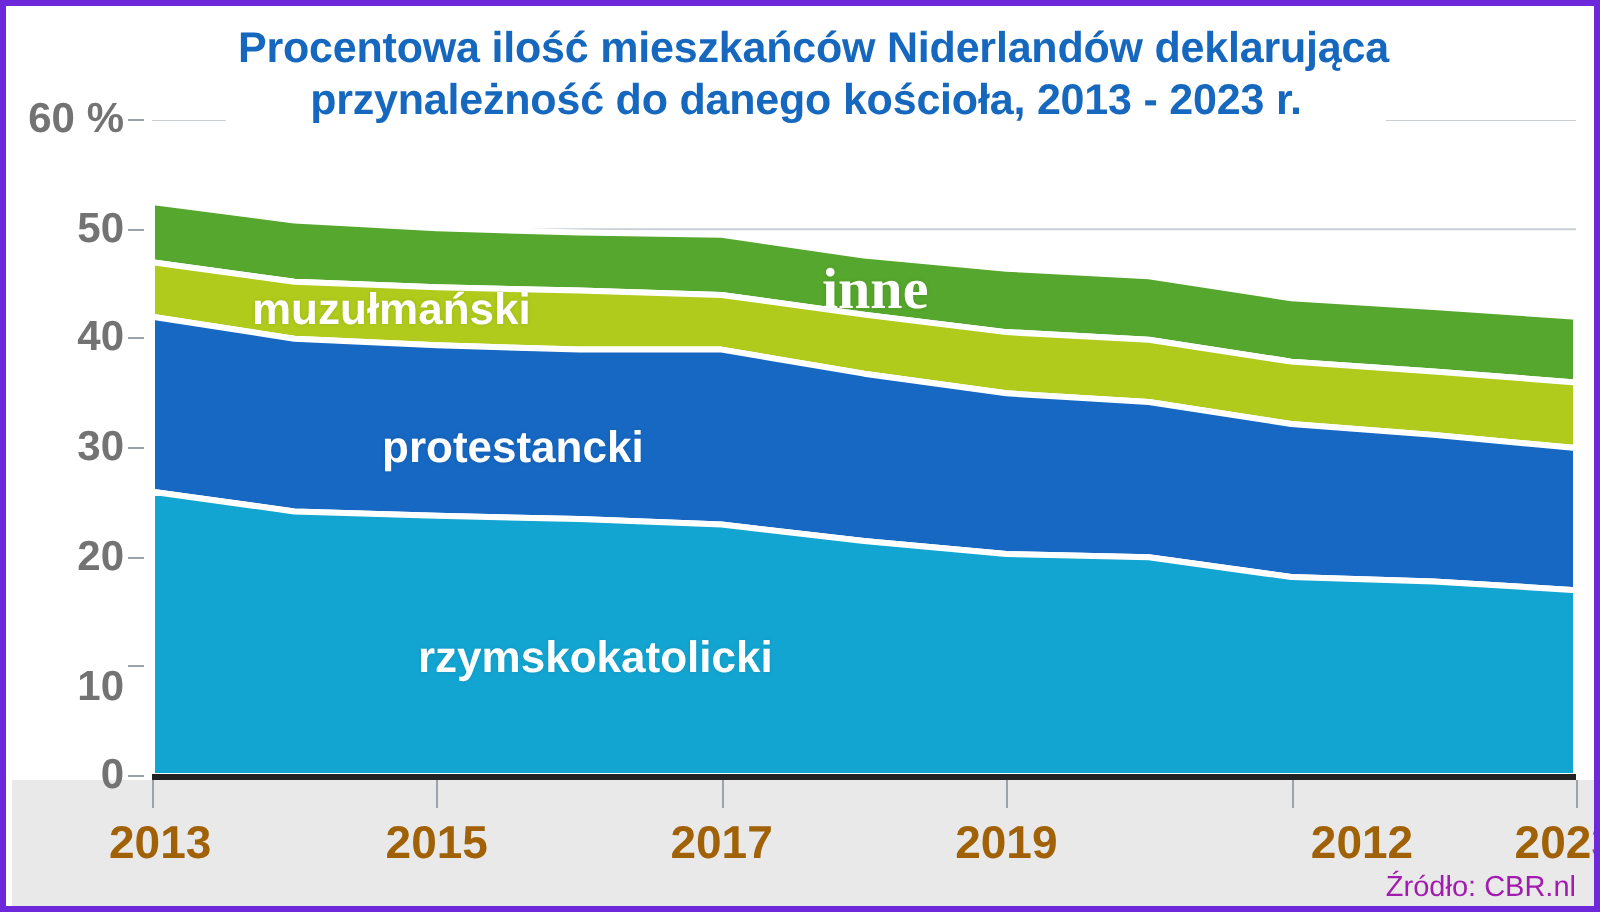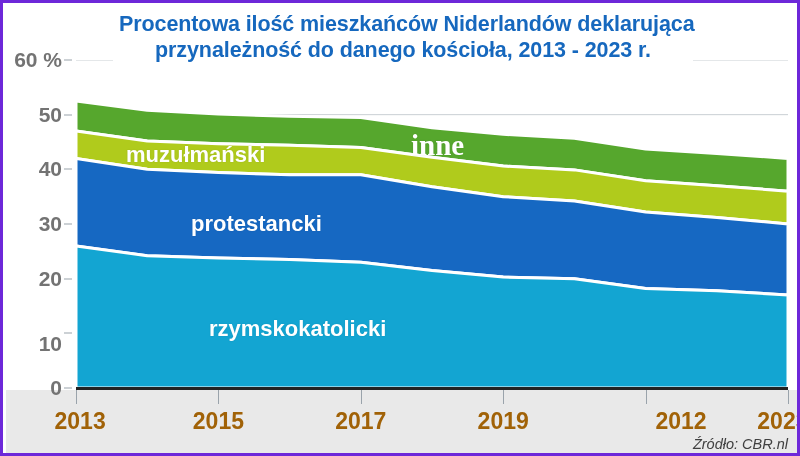--- a/index.html
+++ b/index.html
@@ -112,23 +112,22 @@
     top: 0px;
     width: 1px;
     height: 14px;
     background: #9aa3ab;
   }
 
   #source {
     position: absolute;
     right: 12px;
     top: 46px;
-    color: #404040;
+    color: #a21caf;
     font-size: 14.5px;
-    font-style: italic;
     white-space: nowrap;
   }
 
   
   .slabel {
     position: absolute;
     color: #ffffff;
     font-weight: bold;
     white-space: nowrap;
     z-index: 35;

